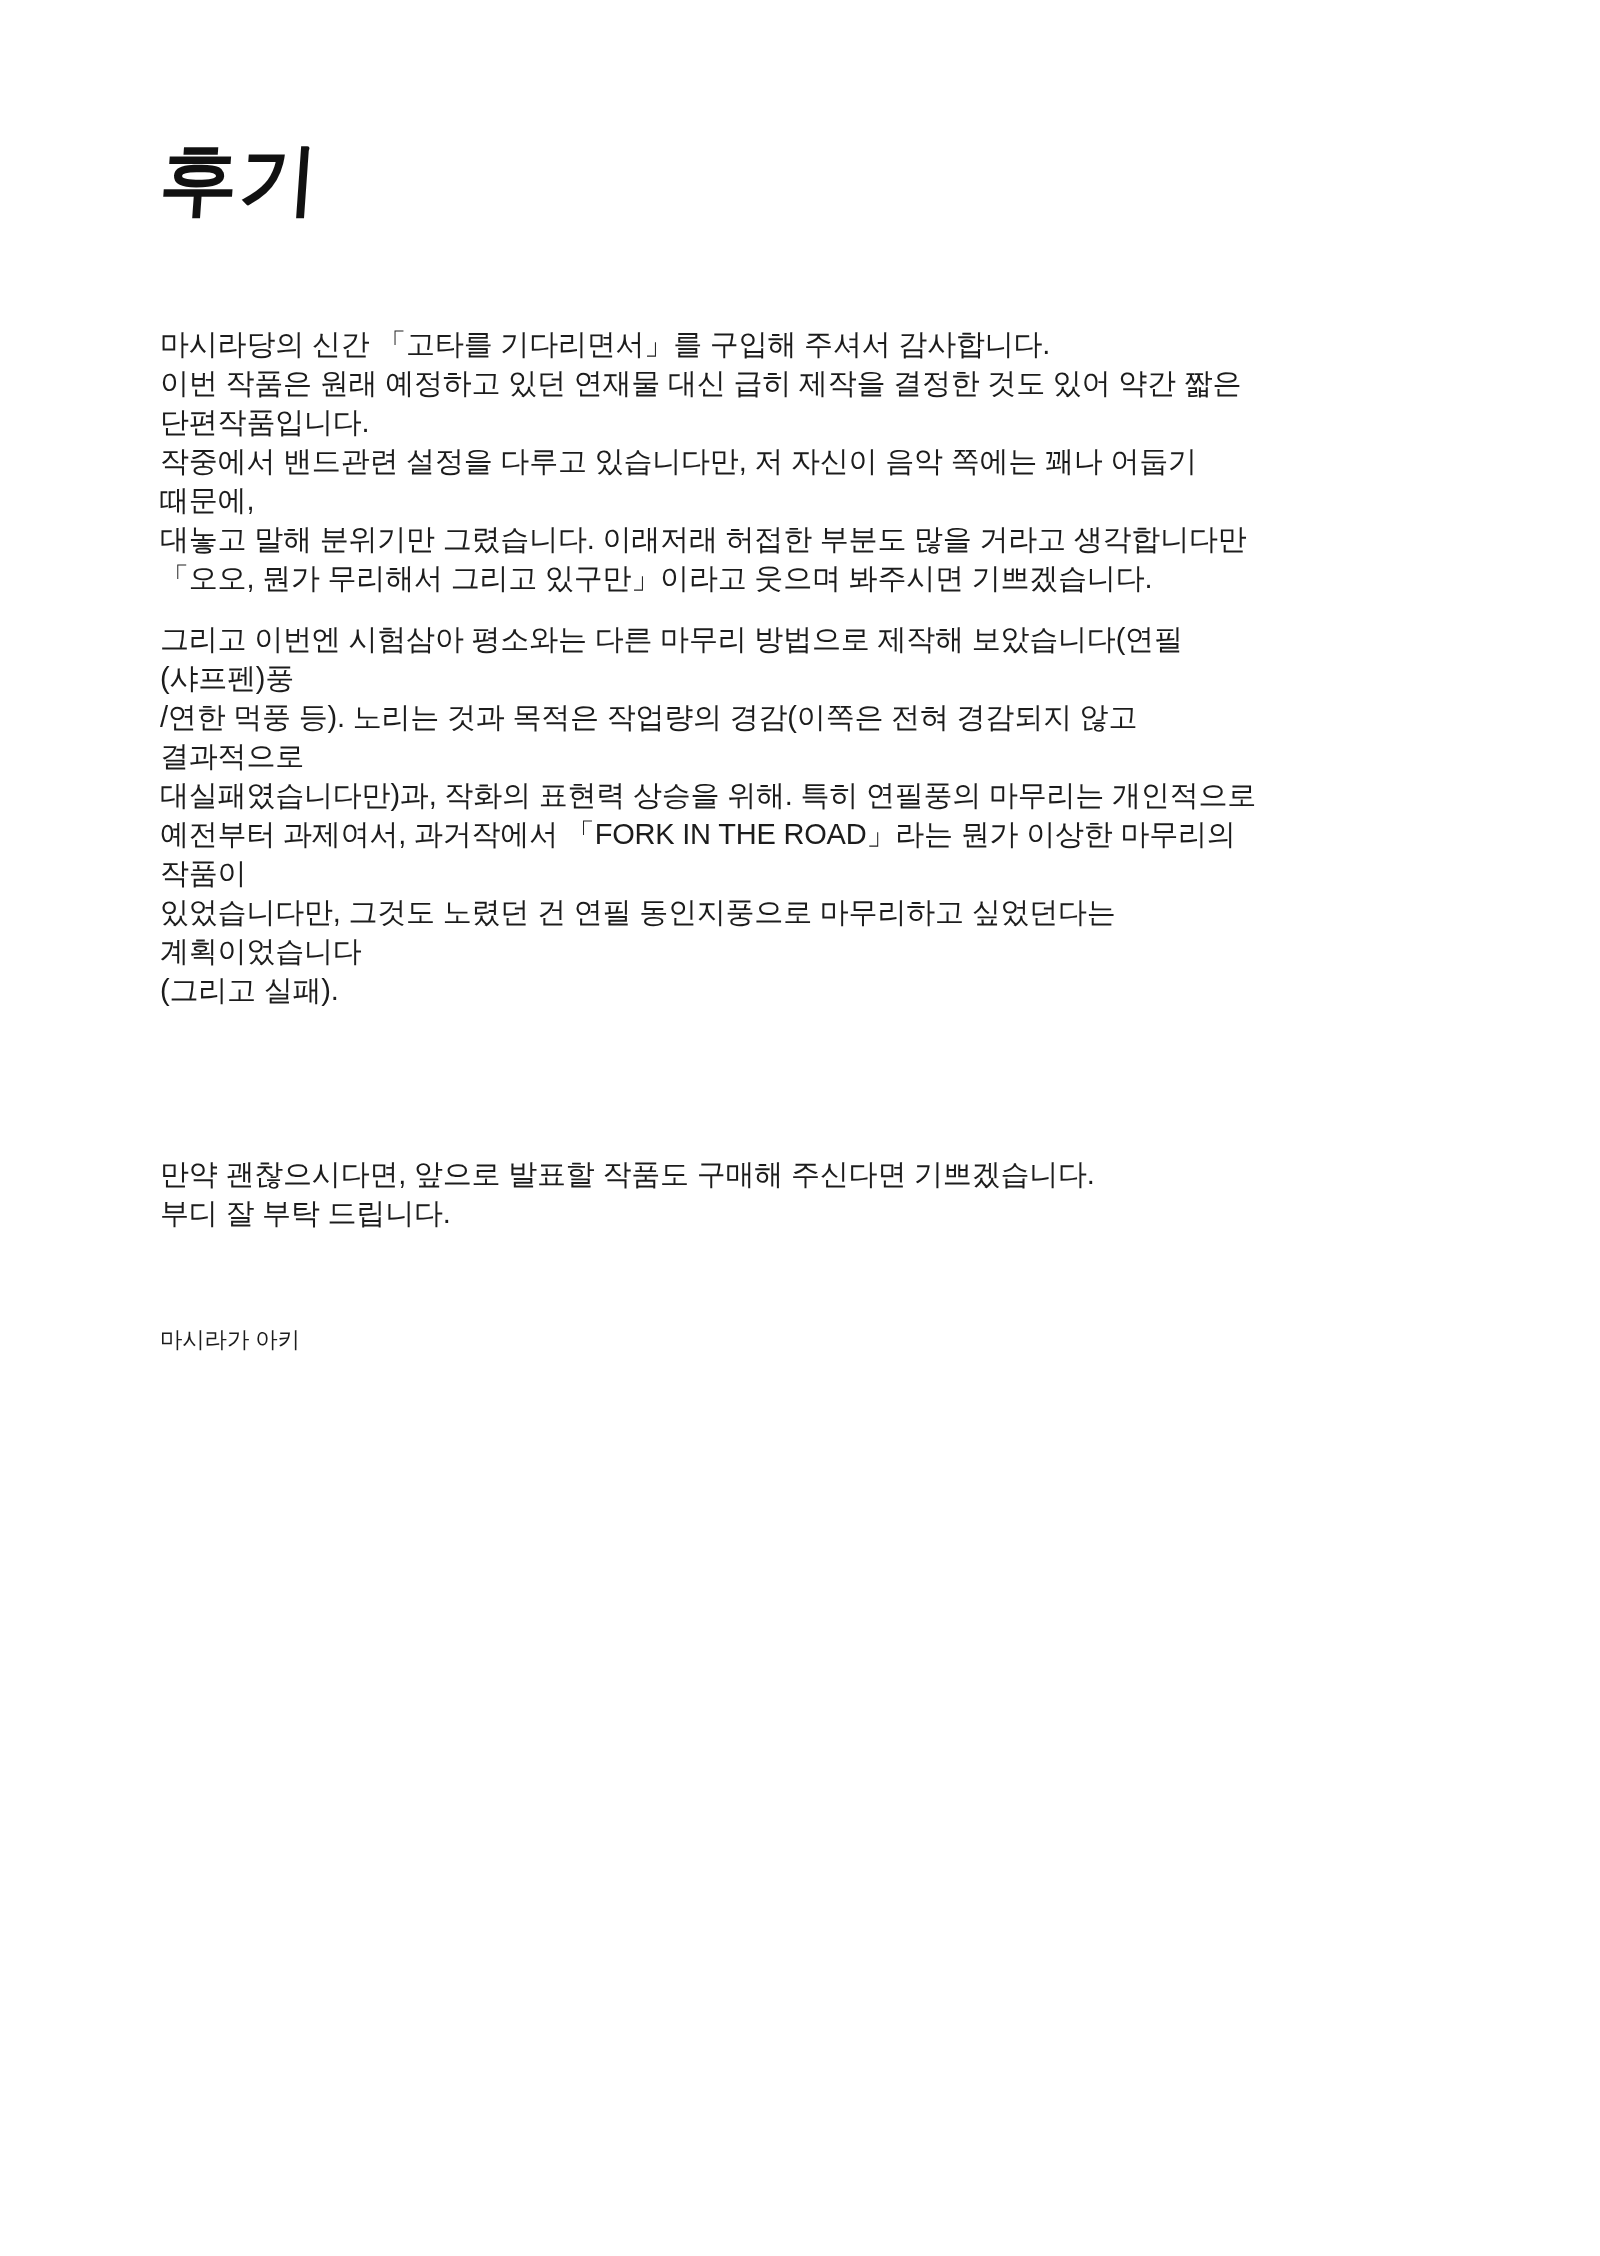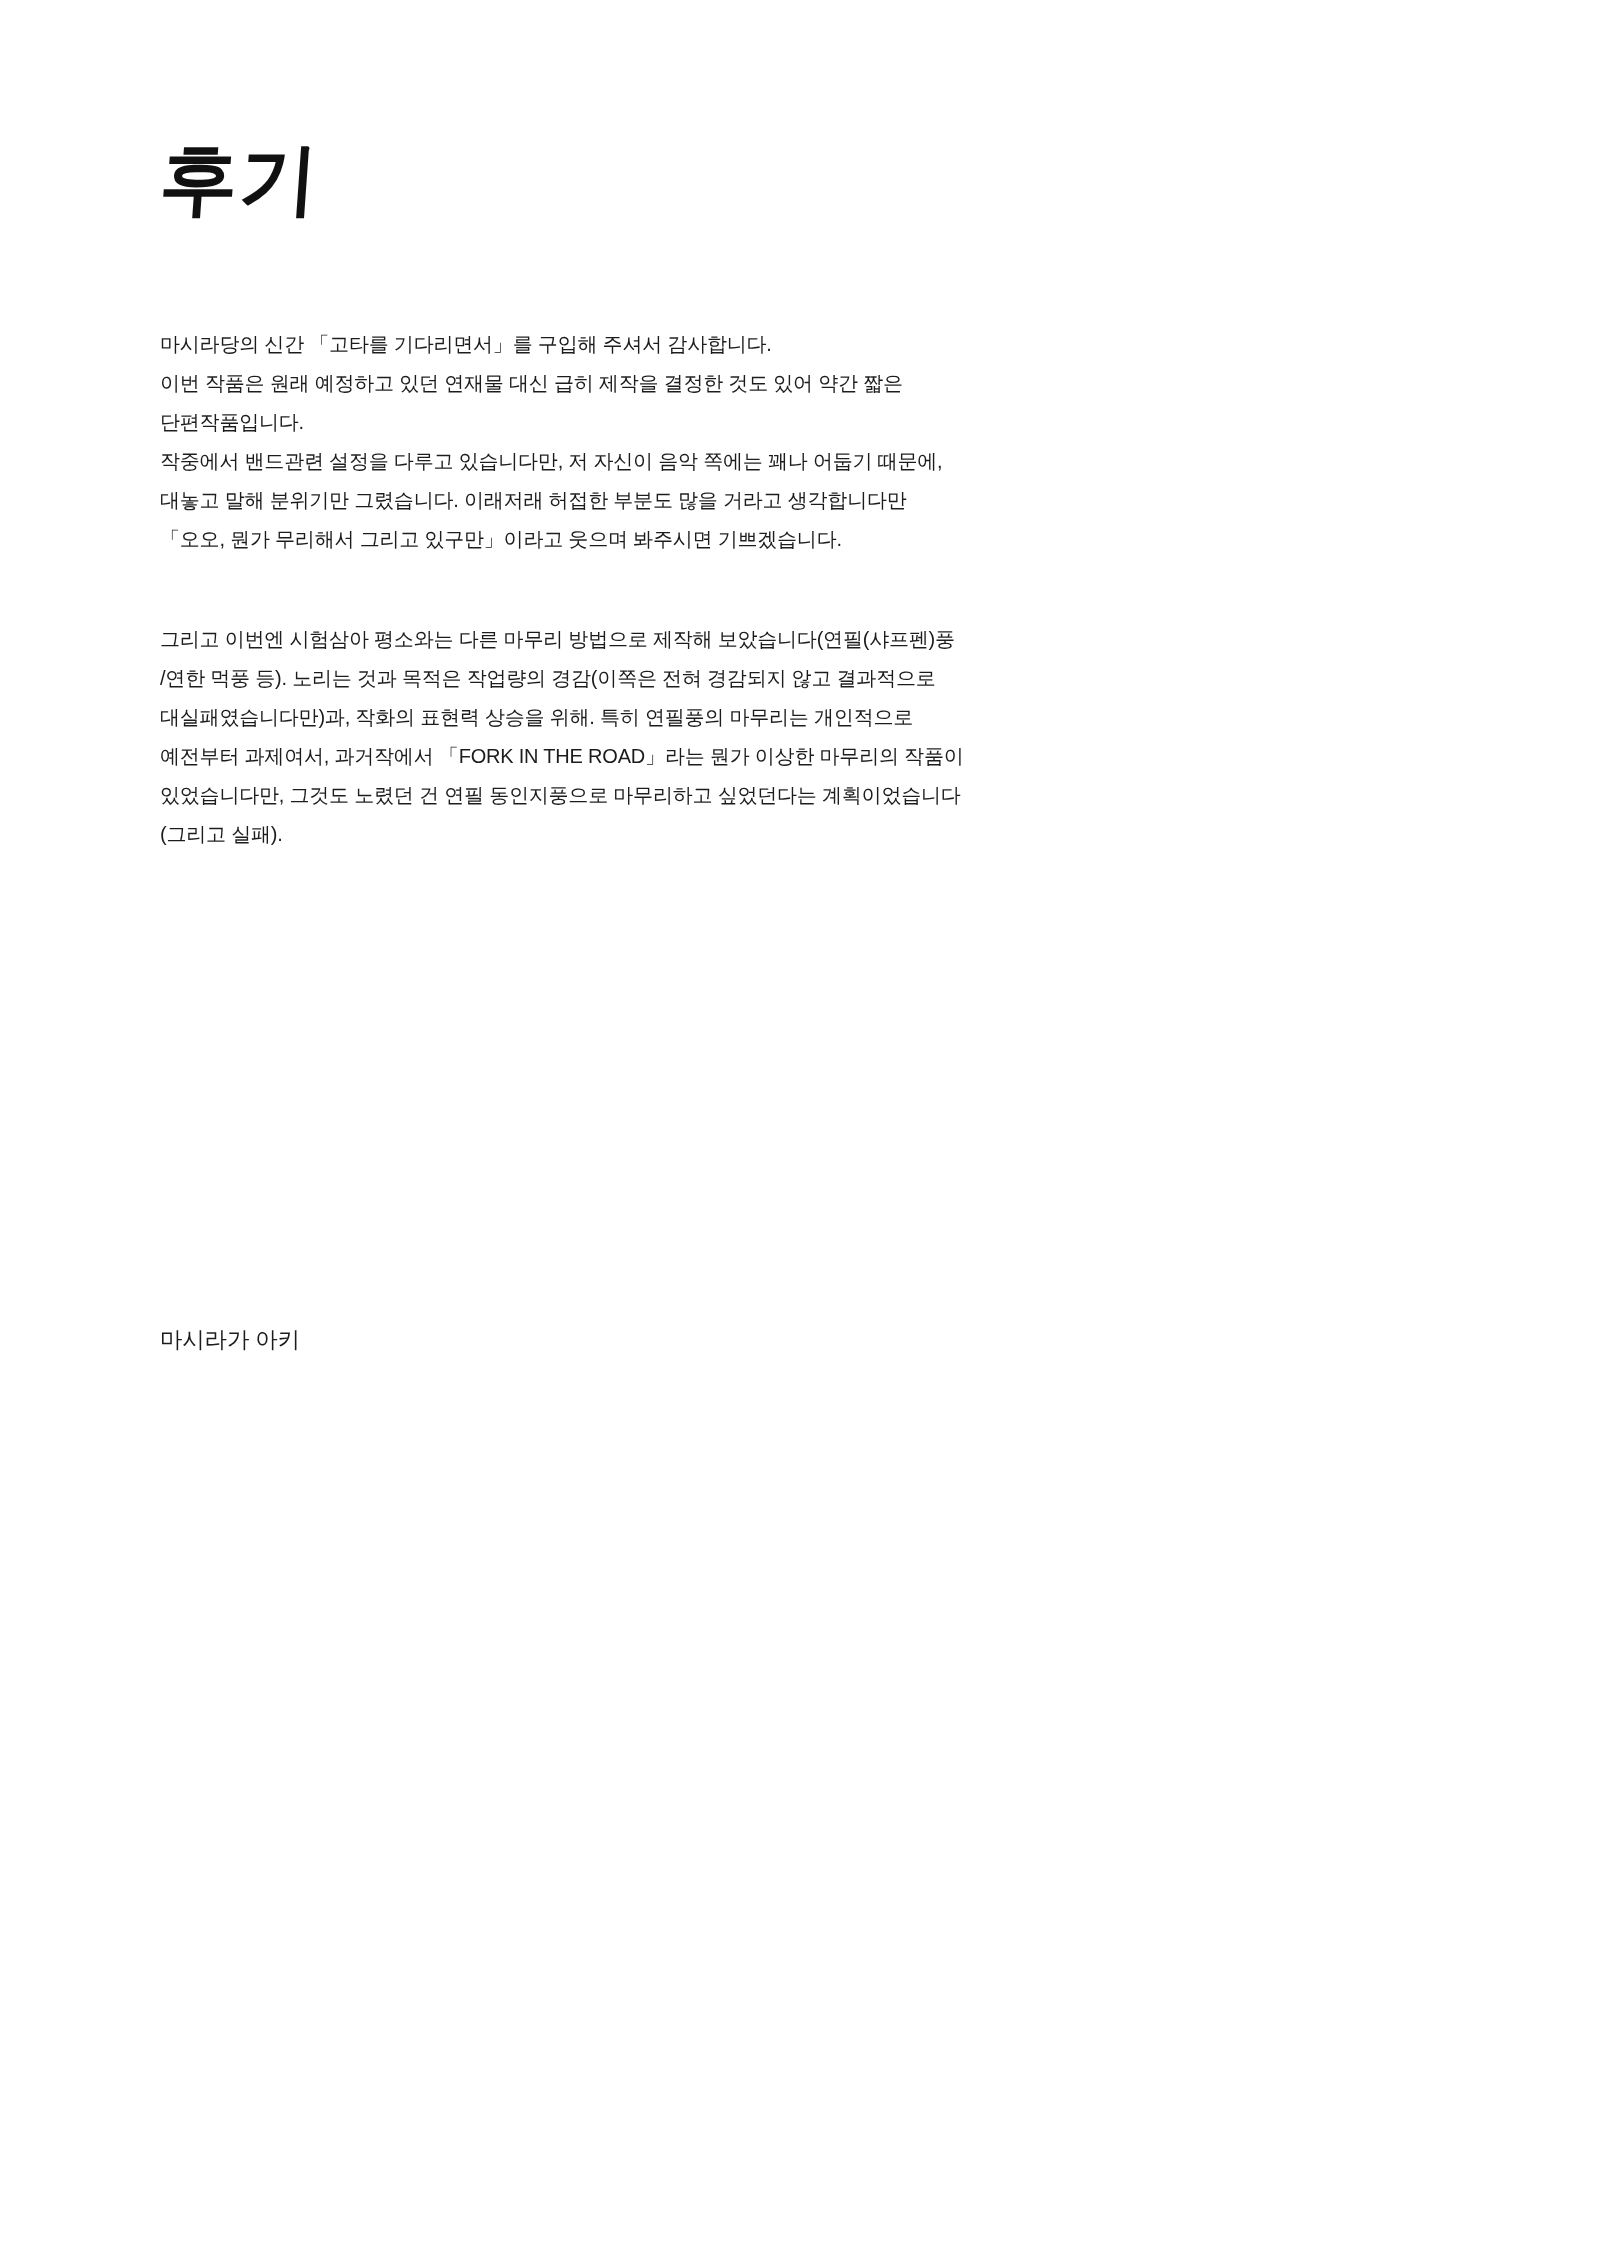--- a/index.html
+++ b/index.html
@@ -32,21 +32,21 @@
     font-weight: 700;
     letter-spacing: 2px;
     color: #111111;
     line-height: 1;
     transform: skewX(-4deg);
   }
   .body-block {
     position: absolute;
     left: 160px;
     width: 1110px;
-    font-size: 20px;
+    font-size: 29px;
     line-height: 39px;
     color: #1c1c1c;
     font-weight: 400;
     letter-spacing: -0.2px;
     word-break: keep-all;
     white-space: pre-wrap;
   }
   #para1 { top: 325px; }
   #para2 { top: 620px; }
   #para3 { top: 930px; }
@@ -76,16 +76,18 @@
 「오오, 뭔가 무리해서 그리고 있구만」이라고 웃으며 봐주시면 기쁘겠습니다.</div>
 
   <div class="body-block" id="para2">그리고 이번엔 시험삼아 평소와는 다른 마무리 방법으로 제작해 보았습니다(연필(샤프펜)풍
 /연한 먹풍 등). 노리는 것과 목적은 작업량의 경감(이쪽은 전혀 경감되지 않고 결과적으로
 대실패였습니다만)과, 작화의 표현력 상승을 위해. 특히 연필풍의 마무리는 개인적으로
 예전부터 과제여서, 과거작에서 「FORK IN THE ROAD」라는 뭔가 이상한 마무리의 작품이
 있었습니다만, 그것도 노렸던 건 연필 동인지풍으로 마무리하고 싶었던다는 계획이었습니다
 (그리고 실패).</div>
 
 
+  <div class="body-block" id="para4">만약 괜찮으시다면, 앞으로 발표할 작품도 구매해 주신다면 기쁘겠습니다.
+부디 잘 부탁 드립니다.</div>
 
   <div id="signature">마시라가 아키</div>
 
 </div>
 
 </body></html>

